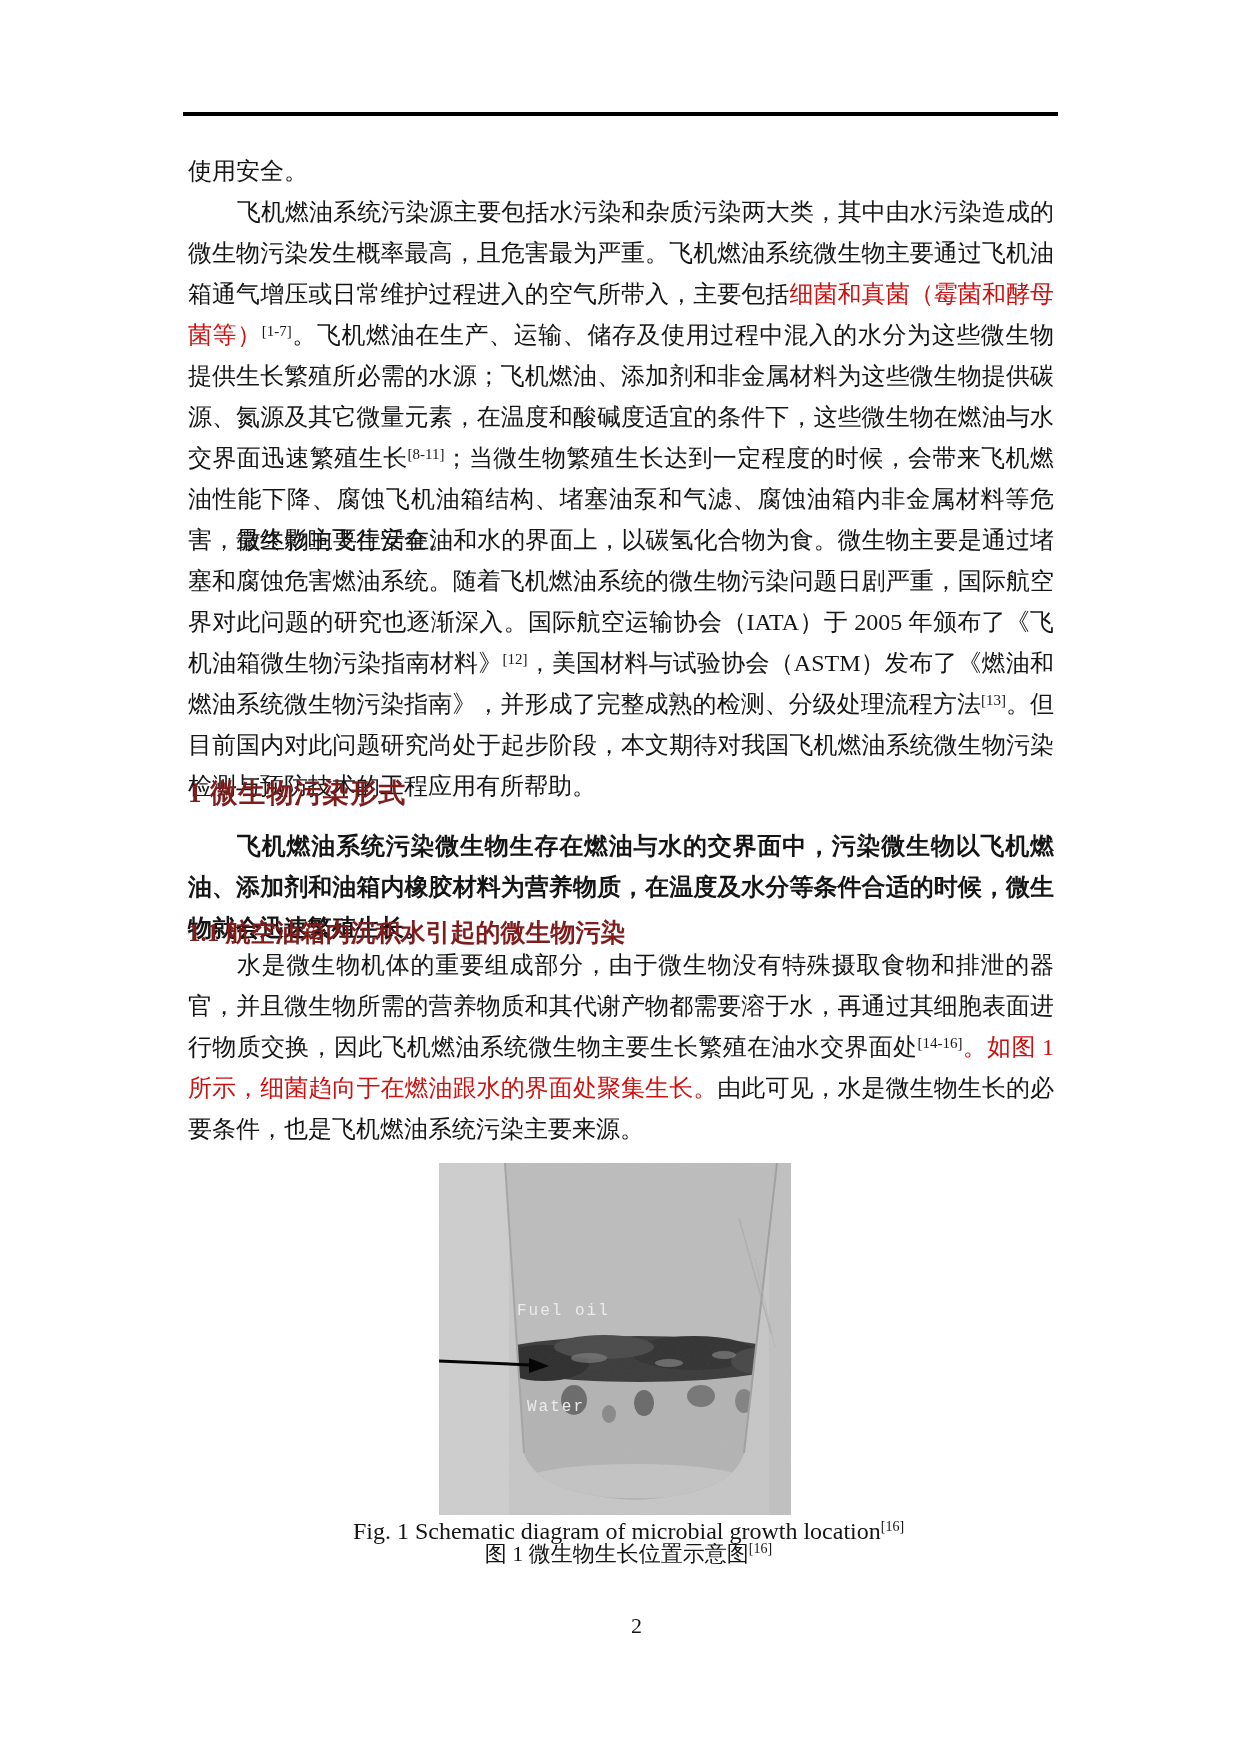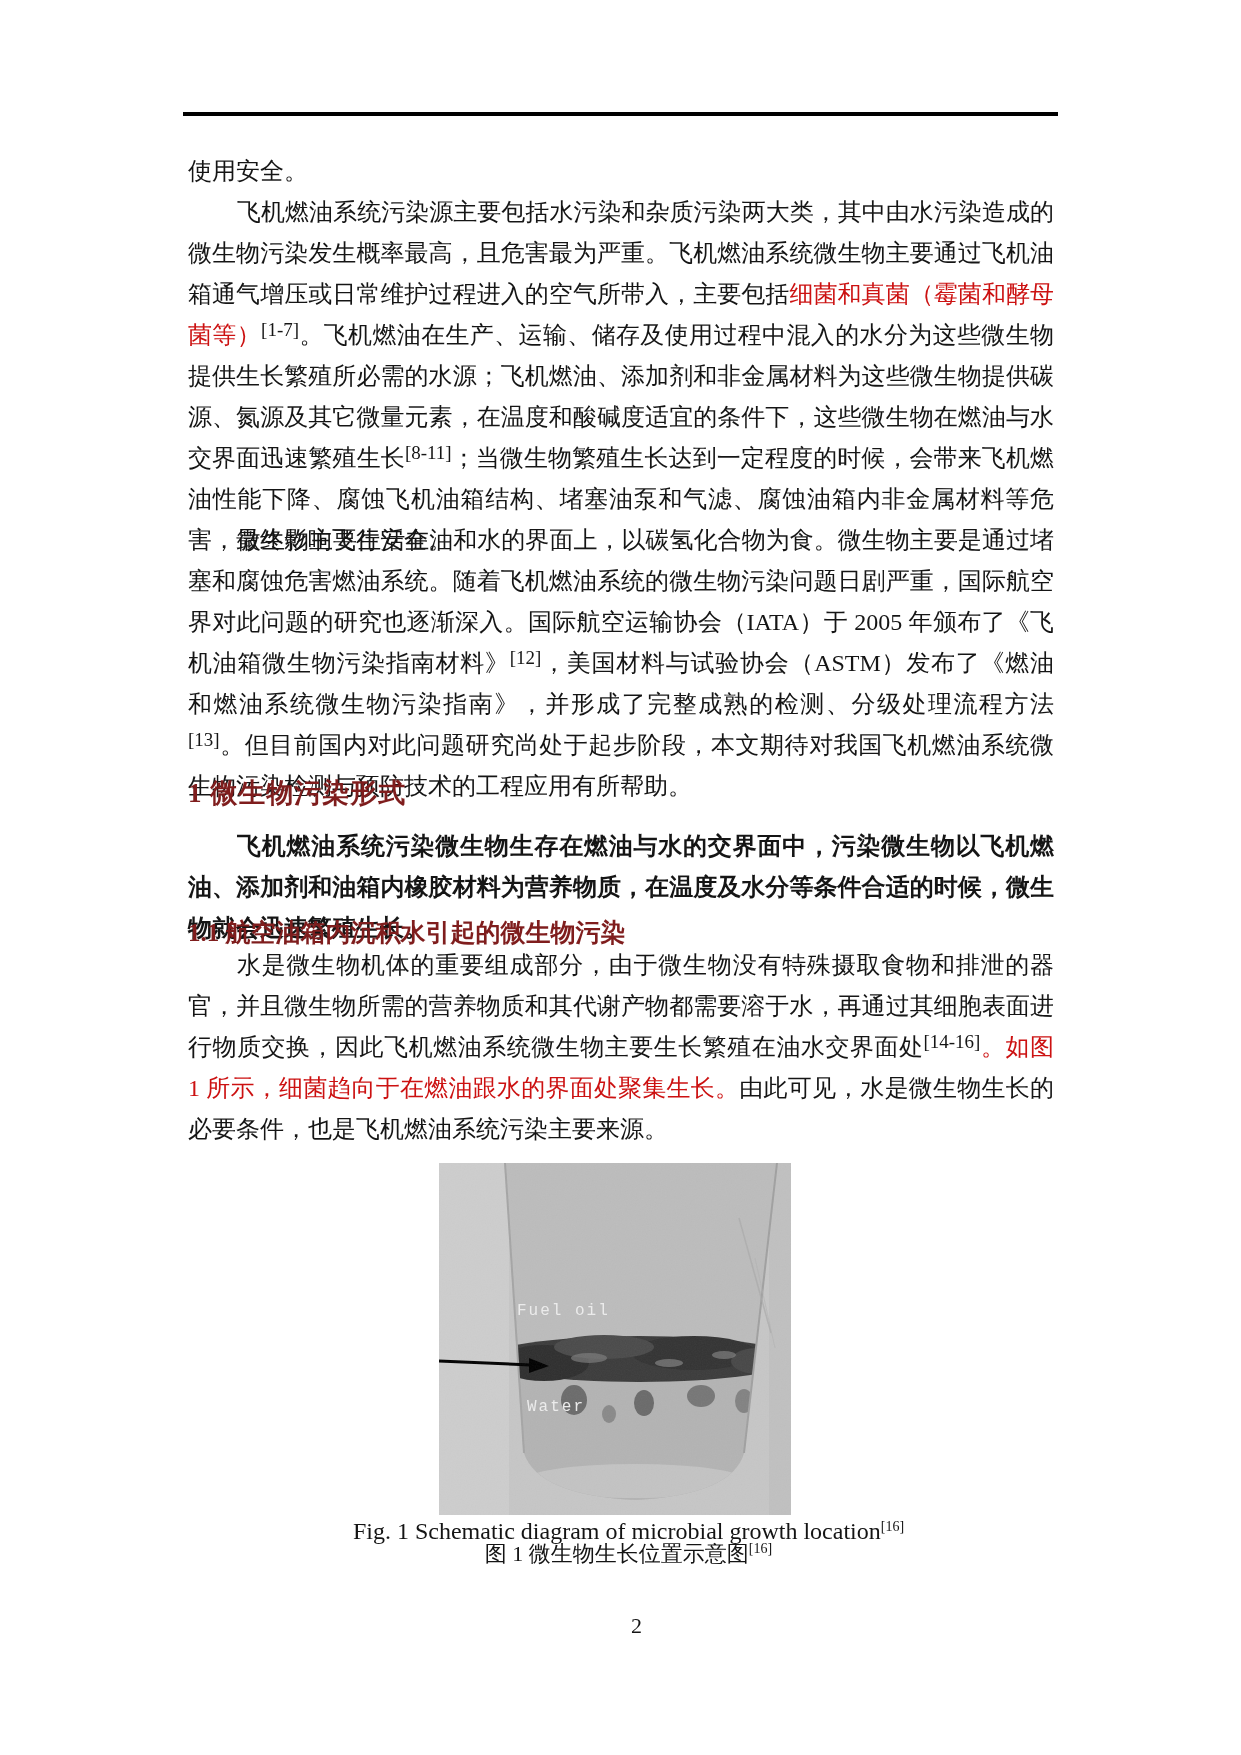--- a/index.html
+++ b/index.html
@@ -13,21 +13,21 @@
 
   .text-col { position:absolute; left:188px; top:0; width:866px; }
   .par {
     position:absolute; left:0; width:866px;
     font-size:24px; line-height:41px;
     text-align:justify; text-justify:inter-ideograph;
     color:#151515;
   }
   .indent { text-indent:49px; }
   .red { color:#cc1111; }
-  sup.cite { font-size:19px; line-height:0; vertical-align:7px; letter-spacing:0; }
+  sup.cite { font-size:15px; line-height:0; vertical-align:7px; letter-spacing:0; }
 
   .heading { position:absolute; left:0; width:866px; font-weight:bold; color:#7f1d1d; }
   .heading.lvl1 { top:777px; font-size:27px; line-height:32px; letter-spacing:1px; }
   .heading.lvl2 { top:918px; font-size:25px; line-height:30px; }
 
   .p1 { top:151px; }
   .p2 { top:192px; }
   .p3 { top:520px; }
   .p4 { top:826px;font-weight:bold; }
   .p5 { top:945px; }

